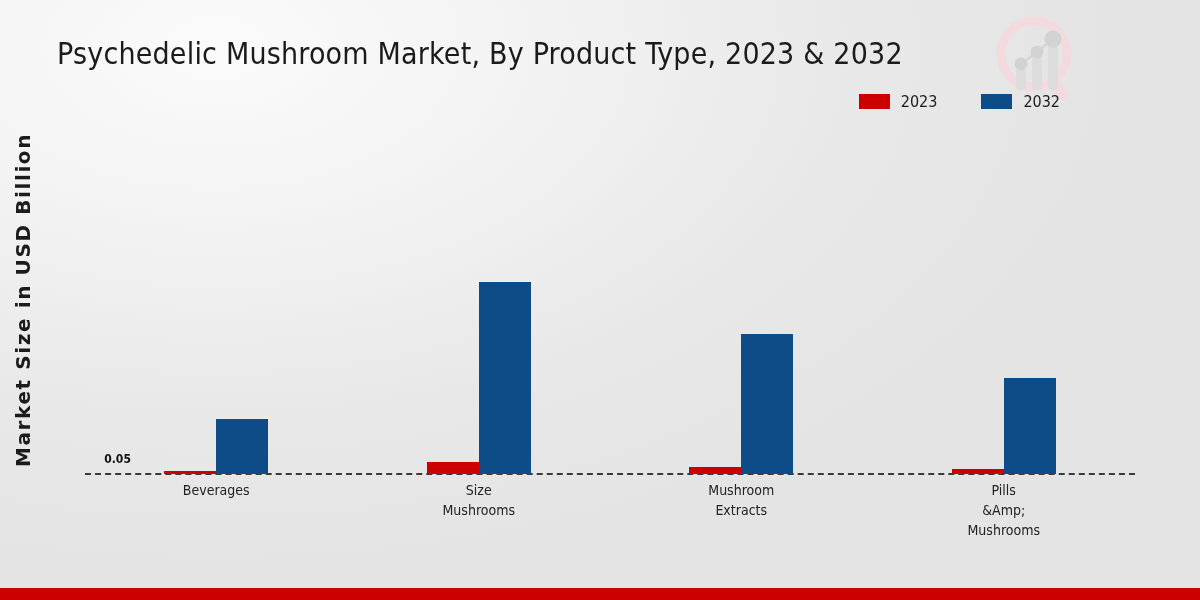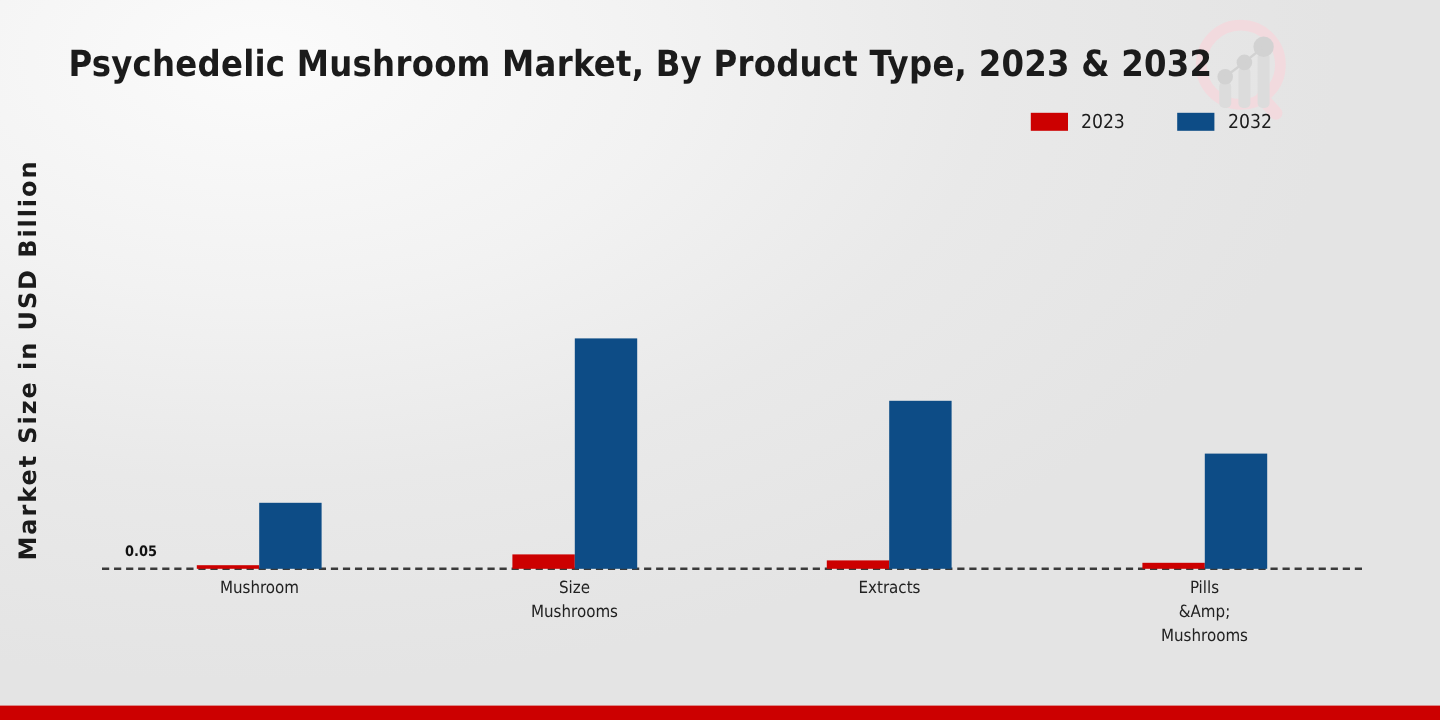--- a/index.html
+++ b/index.html
@@ -33,21 +33,21 @@
     opacity: 1;
     pointer-events: none;
   }
 
   
   .chart-title {
     position: absolute;
     left: 57px;
     top: 36px;
     font-size: 30px;
-    font-weight: 700;
+    font-weight: 400;
     color: #1b1b1b;
     letter-spacing: 0.2px;
     white-space: nowrap;
     font-family: "DejaVu Sans Condensed", "DejaVu Sans", sans-serif;
   }
 
   
   .legend {
     position: absolute;
     right: 140px;
@@ -240,27 +240,28 @@
       <div class="bars">
         <span class="bar bar-2023" style="height:5px;"></span>
         <span class="bar bar-2032" style="height:96px;"></span>
       </div>
     </div>
 
   </div>
 
   <div class="ticks">
     <div class="tick">
-      <span class="tick-line">Mushroom</span>
+      <span class="tick-line">Beverages</span>
     </div>
     <div class="tick">
       <span class="tick-line">Size</span>
       <span class="tick-line">Mushrooms</span>
     </div>
     <div class="tick">
+      <span class="tick-line">Mushroom</span>
       <span class="tick-line">Extracts</span>
     </div>
     <div class="tick">
       <span class="tick-line">Pills</span>
       <span class="tick-line">&amp;Amp;</span>
       <span class="tick-line">Mushrooms</span>
     </div>
   </div>
 
   <div class="footer-band"></div>

